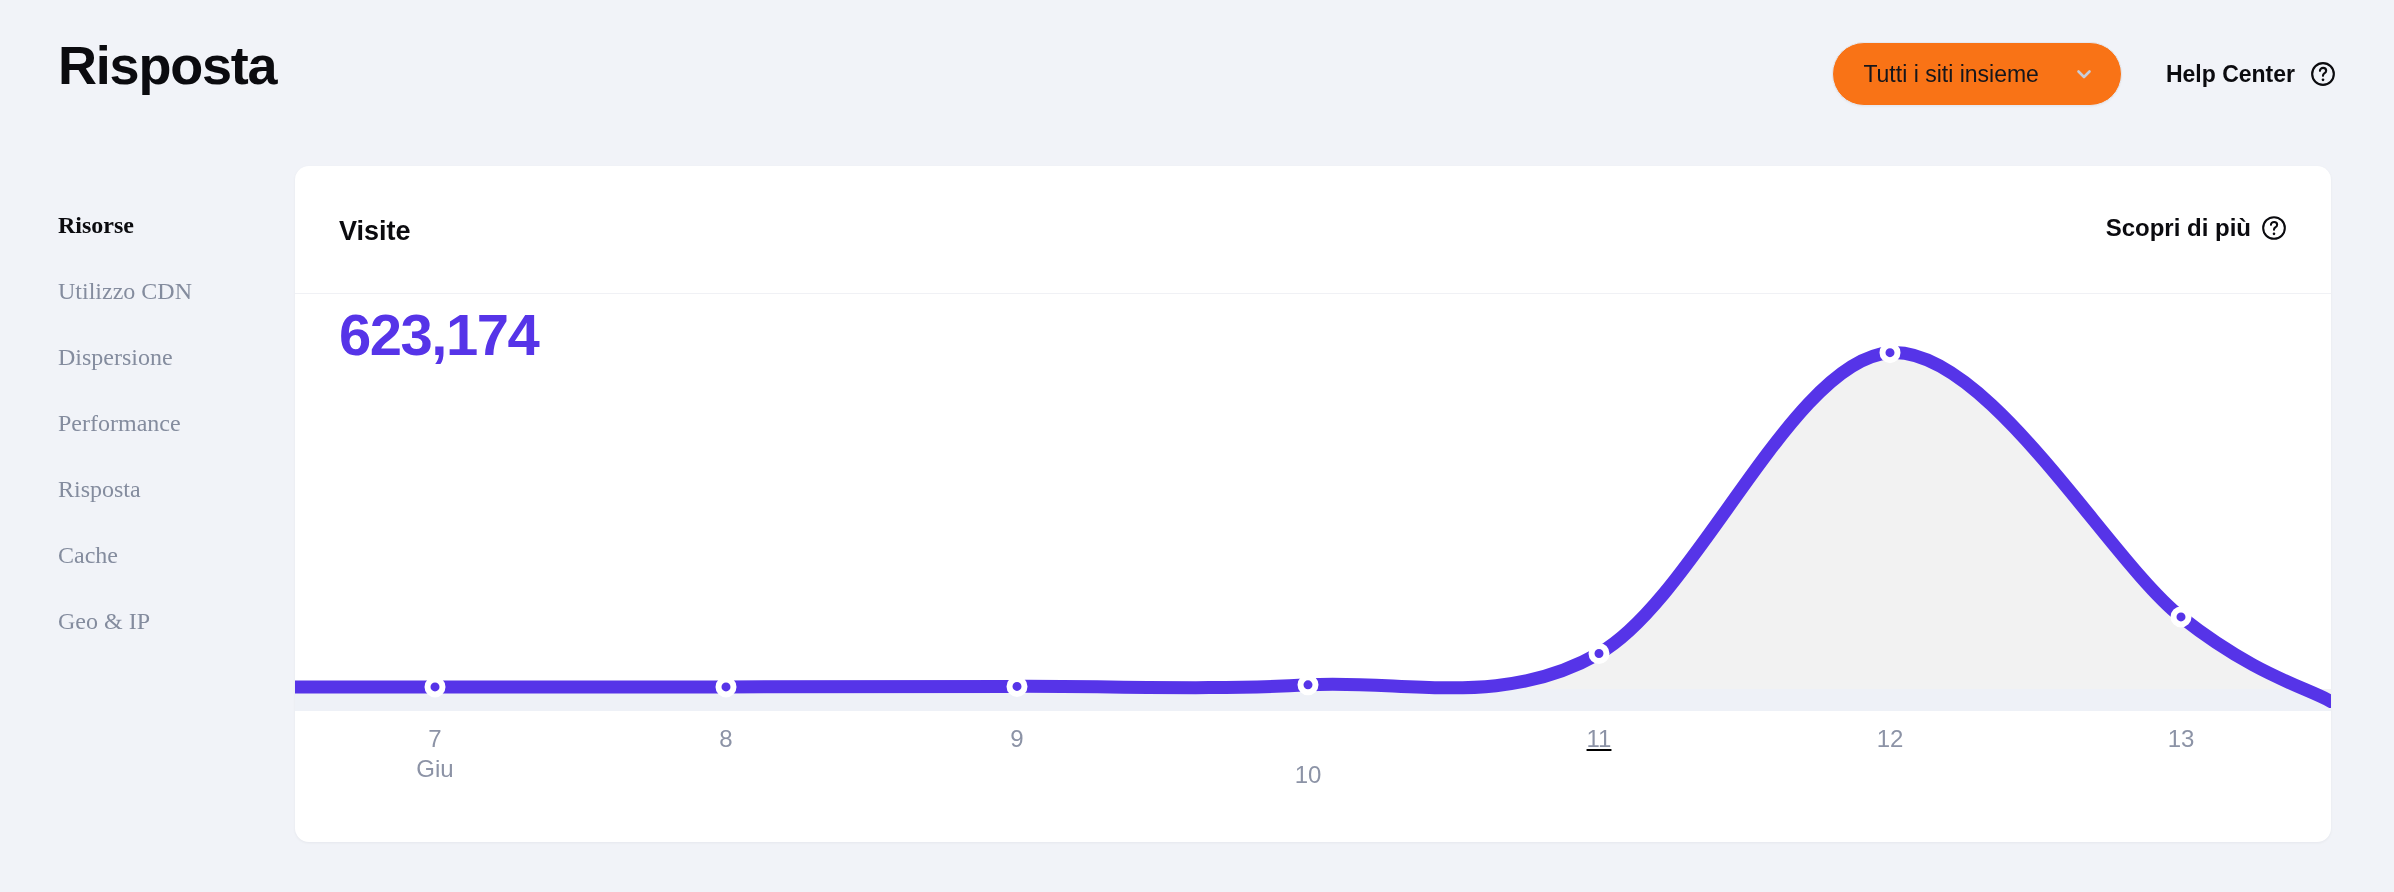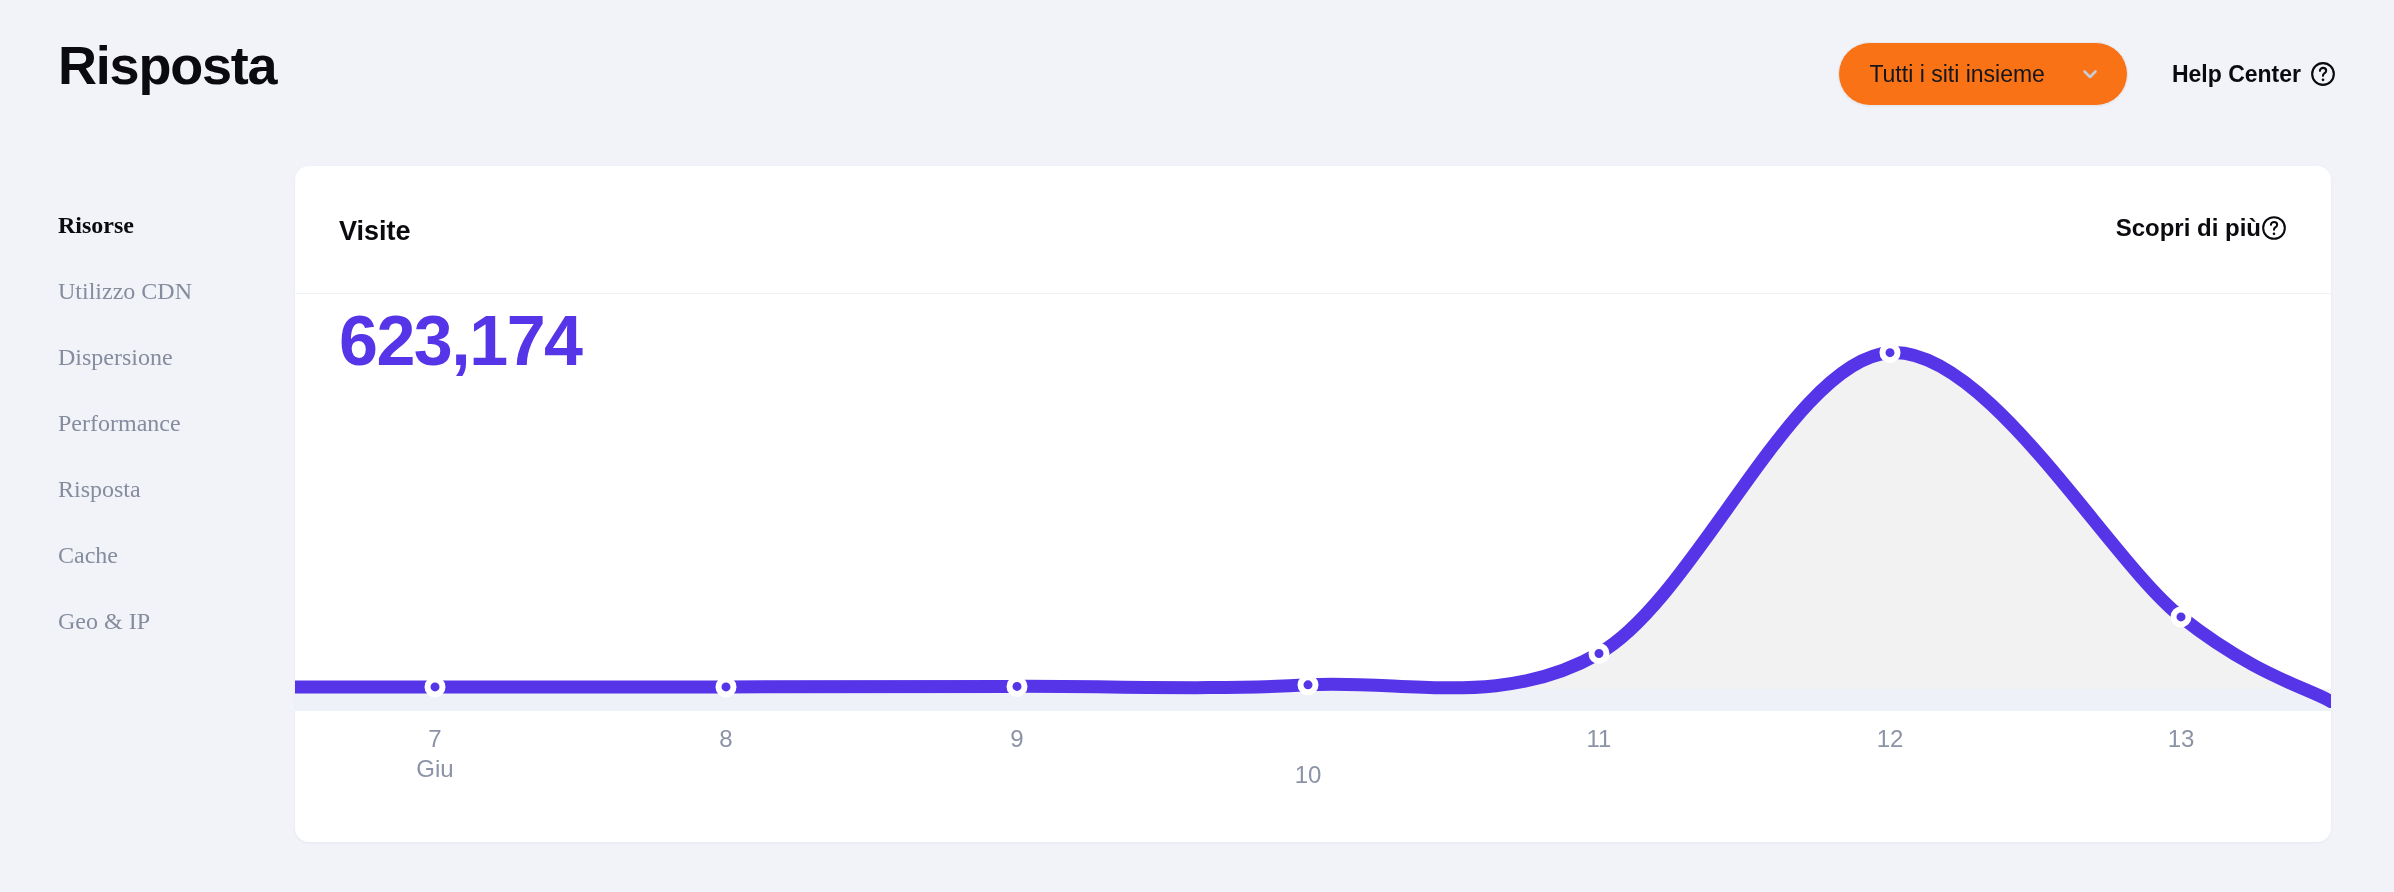--- a/index.html
+++ b/index.html
@@ -67,21 +67,21 @@
     width: 22px;
     height: 22px;
     display: inline-block;
     flex: none;
   }
   .chev svg { display: block; }
 
   .help-center {
     display: flex;
     align-items: center;
-    gap: 9px;
+    gap: 15px;
     cursor: pointer;
     margin-left: 22px;
   }
   .help-center .hc-label {
     font-size: 23px;
     font-weight: 700;
     color: #0b0b0f;
     white-space: nowrap;
   }
   .qmark { width: 26px; height: 26px; flex: none; display: block; }
@@ -132,34 +132,35 @@
     font-size: 27px;
     font-weight: 700;
     color: #0b0b0f;
   }
   .learn-more {
     position: absolute;
     right: 44px;
     top: 48px;
     display: flex;
     align-items: center;
+    gap: 10px;
     cursor: pointer;
   }
   .learn-more .lm-label {
     font-size: 24px;
     font-weight: 700;
     color: #0b0b0f;
     white-space: nowrap;
   }
 
   .metric {
     position: absolute;
     left: 44px;
     top: 140px;
-    font-size: 70px;
+    font-size: 58px;
     font-weight: 700;
     letter-spacing: -1.5px;
     color: #5634e8;
     line-height: 1;
   }
 
   
   .chart-wrap {
     position: absolute;
     left: 0;
@@ -280,21 +281,21 @@
       </div>
       <div class="tick" style="left: 431px; top: 14px;">
         <div class="tnum">8</div>
       </div>
       <div class="tick" style="left: 722px; top: 14px;">
         <div class="tnum">9</div>
       </div>
       <div class="tick" style="left: 1013px; top: 14px; margin-top: 36px;">
         <div class="tnum">10</div>
       </div>
-      <div class="tick" style="left: 1304px; top: 14px;">
+      <div class="tick" style="left: 1304px; top: 14px; text-decoration: underline;">
         <div class="tnum">11</div>
       </div>
       <div class="tick" style="left: 1595px; top: 14px;">
         <div class="tnum">12</div>
       </div>
       <div class="tick" style="left: 1886px; top: 14px;">
         <div class="tnum">13</div>
       </div>
     </div>
 

